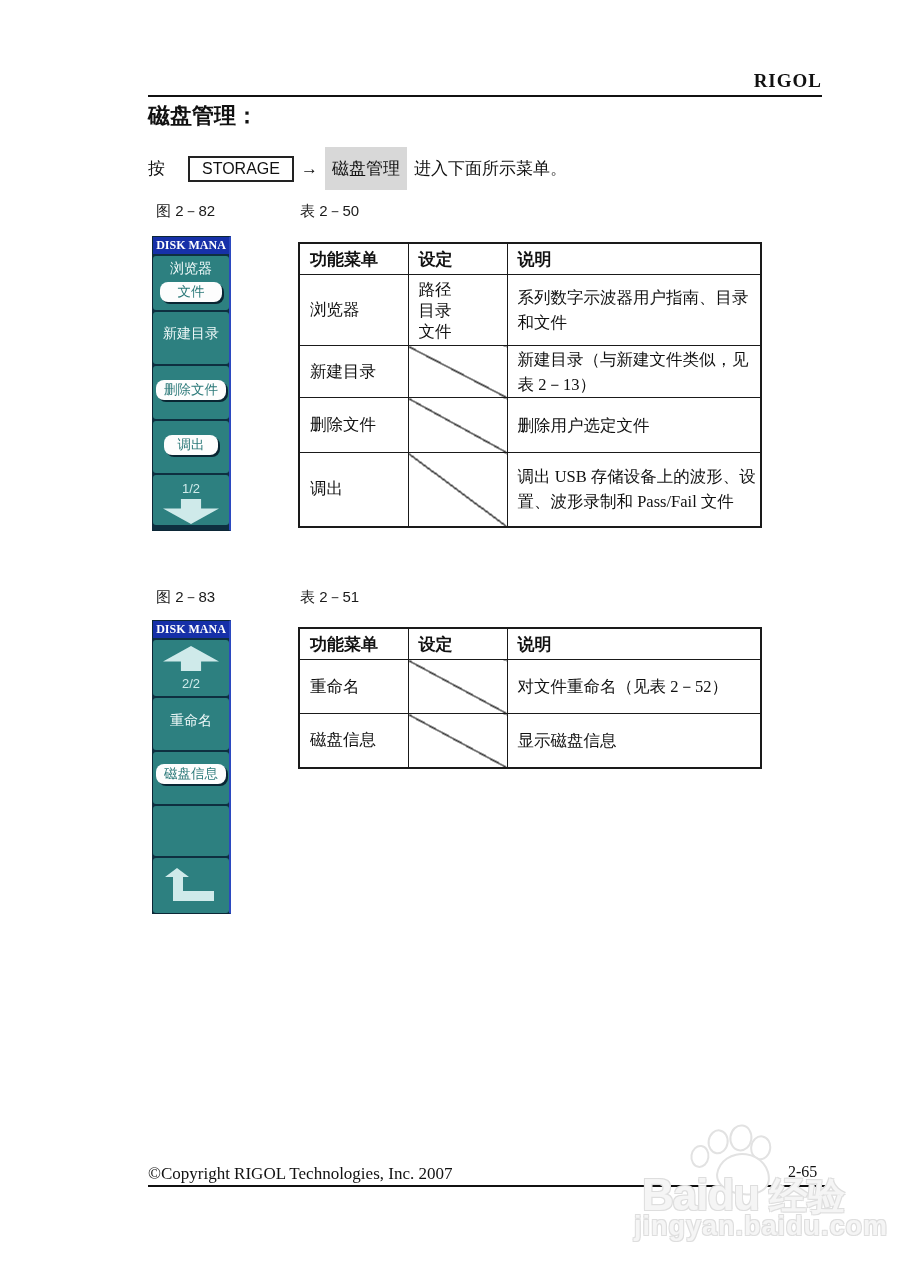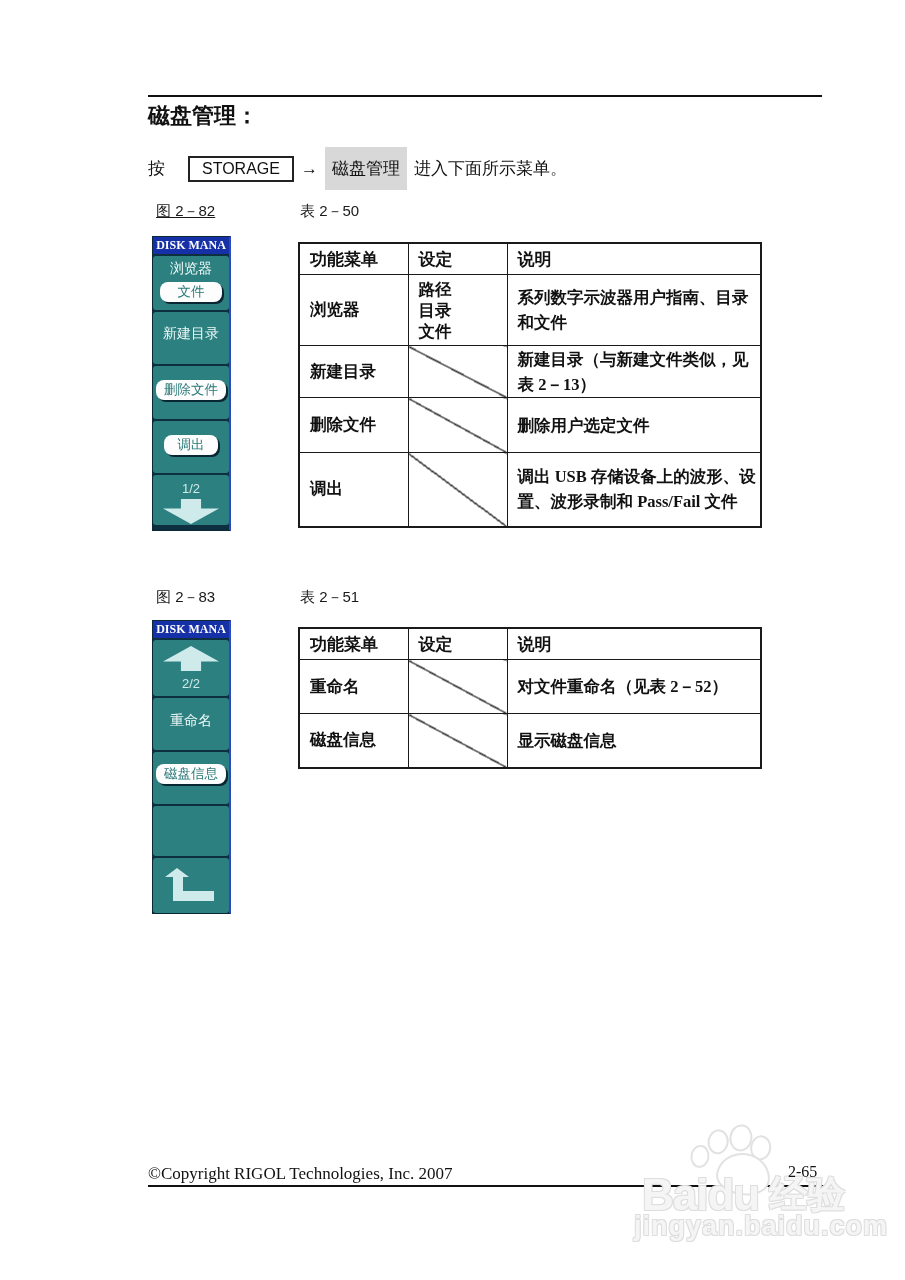--- a/index.html
+++ b/index.html
@@ -37,69 +37,70 @@
   .arr-down{width:56px;height:25px;
      clip-path:polygon(32% 0,68% 0,68% 38%,100% 38%,50% 100%,0 38%,32% 38%);}
   .arr-up{width:56px;height:25px;
      clip-path:polygon(50% 0,100% 62%,68% 62%,68% 100%,32% 100%,32% 62%,0 62%);}
   .arr-return{display:block;margin:10px auto 0;}
 
   
   table.spec{position:absolute;border-collapse:collapse;table-layout:fixed;width:464px;
              font-size:16.5px;}
   table.spec td,table.spec th{border:1px solid #1a1a1a;padding:0 0 0 10px;text-align:left;
-             vertical-align:middle;font-weight:bold;}
+             vertical-align:middle;font-weight:normal;}
   table.spec{border:2px solid #1a1a1a;}
   table.spec tr.hrow th{font-weight:bold;height:30px;font-size:17px;}
   td.pre{white-space:pre-line;line-height:21px;padding-top:3px;padding-left:12px;vertical-align:top;}
   td.diag{background-image:linear-gradient(to top right,
           transparent calc(50% - 0.8px),#3c3c3c calc(50% - 0.8px),
           #3c3c3c calc(50% + 0.8px),transparent calc(50% + 0.8px));}
   td.desc{line-height:25px;padding-right:8px;}
   td.just{text-align:justify;}
 
   
   .copyright{position:absolute;left:148px;top:1164px;font-size:17px;}
   .page-num{position:absolute;left:788px;top:1163px;width:44px;font-size:16px;z-index:4;}
   .footer-rule{position:absolute;left:148px;top:1185px;width:677px;height:2px;background:#111;z-index:1;}
   .doc-title{position:absolute;left:148px;top:1189px;width:674px;text-align:center;font-size:16px;}
 
   
   .wm-text{color:#f5f5f5;font-family:"Liberation Sans","DejaVu Sans",sans-serif;font-weight:bold;
            text-shadow:1px 1px 0 #dedede,-1px -1px 0 #dedede,1px -1px 0 #dedede,-1px 1px 0 #dedede;}
-  .wm-row{position:absolute;left:642px;top:1176px;display:flex;align-items:flex-start;gap:10px;z-index:2;}
+  .wm-row{position:absolute;left:642px;top:1176px;display:flex;align-items:flex-end;gap:10px;z-index:2;}
   .wm-brand{font-size:44px;line-height:38px;letter-spacing:-1px;}
   .wm-brand-cn{font-size:38px;line-height:36px;}
   .wm-url{position:absolute;left:634px;top:1211px;font-size:27px;letter-spacing:1px;z-index:2;}
   .paw{position:absolute;left:688px;top:1124px;width:96px;height:76px;transform:rotate(8deg);z-index:2;}
   .paw div{position:absolute;border:2px solid #e2e2e2;background:#fff;border-radius:50%;}
   .paw .pad{left:30px;top:28px;width:50px;height:38px;border-radius:50% 50% 48% 48%/58% 58% 42% 42%;}
   .paw .t1{left:2px;top:26px;width:15px;height:19px;}
   .paw .t2{left:17px;top:8px;width:17px;height:21px;}
   .paw .t3{left:38px;top:0;width:19px;height:23px;}
   .paw .t4{left:60px;top:8px;width:17px;height:21px;}
 </style>
 </head>
 <body>
 
 <div class="page">
 
+  <div class="brand">RIGOL</div>
   <div class="top-rule"></div>
 
   <div class="page-title">磁盘管理：</div>
 
   <div class="intro">
     <span>按</span>
     <span class="key-btn">STORAGE</span>
     <span class="intro-arrow">→</span>
     <span class="soft-btn">磁盘管理</span>
     <span>进入下面所示菜单。</span>
   </div>
 
-  <div class="fig-label" style="left:156px;top:202px;text-decoration:underline;">图 2－82</div>
+  <div class="fig-label" style="left:156px;top:202px;">图 2－82</div>
   <div class="tbl-label" style="left:300px;top:202px;">表 2－50</div>
 
   <div class="menu-panel" style="left:152px;top:236px;height:293px;">
     <div class="menu-header">DISK MANA</div>
     <div class="menu-section" style="height:54px;">
       <div class="mlabel" style="padding-top:4px;">浏览器</div>
       <div class="pill" style="width:62px;margin-top:4px;">文件</div>
     </div>
     <div class="menu-section" style="height:52px;">
       <div class="mlabel" style="padding-top:13px;">新建目录</div>

